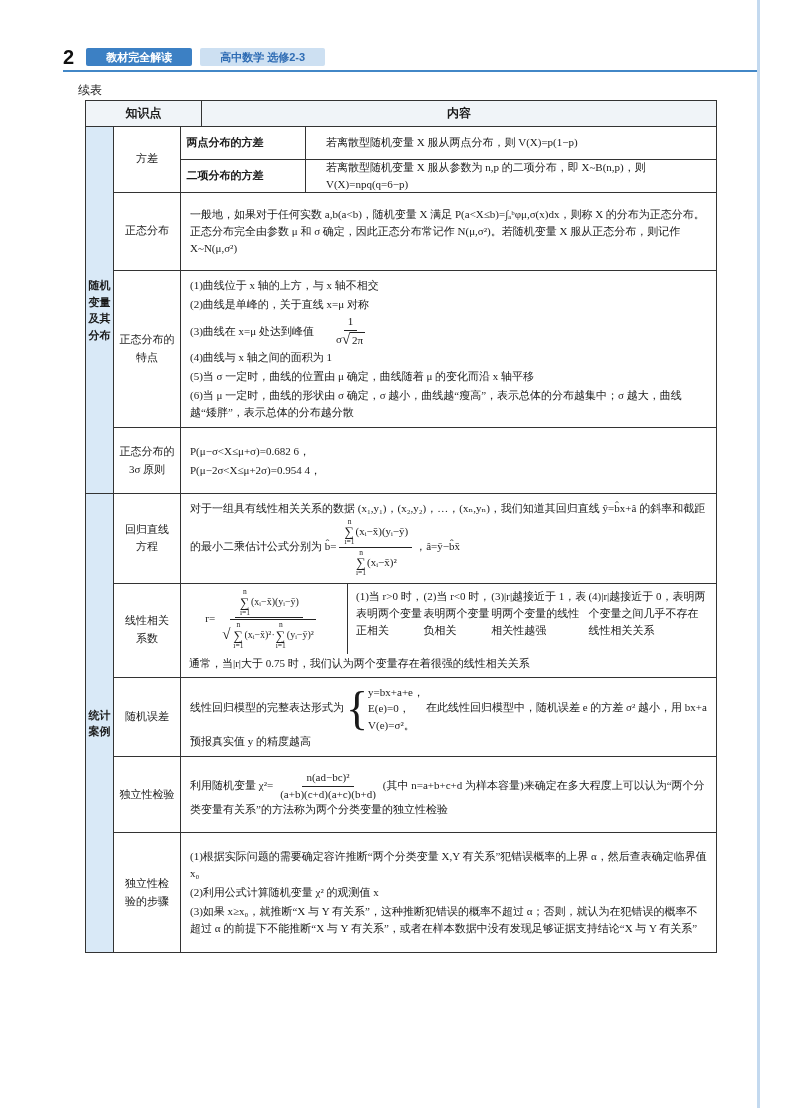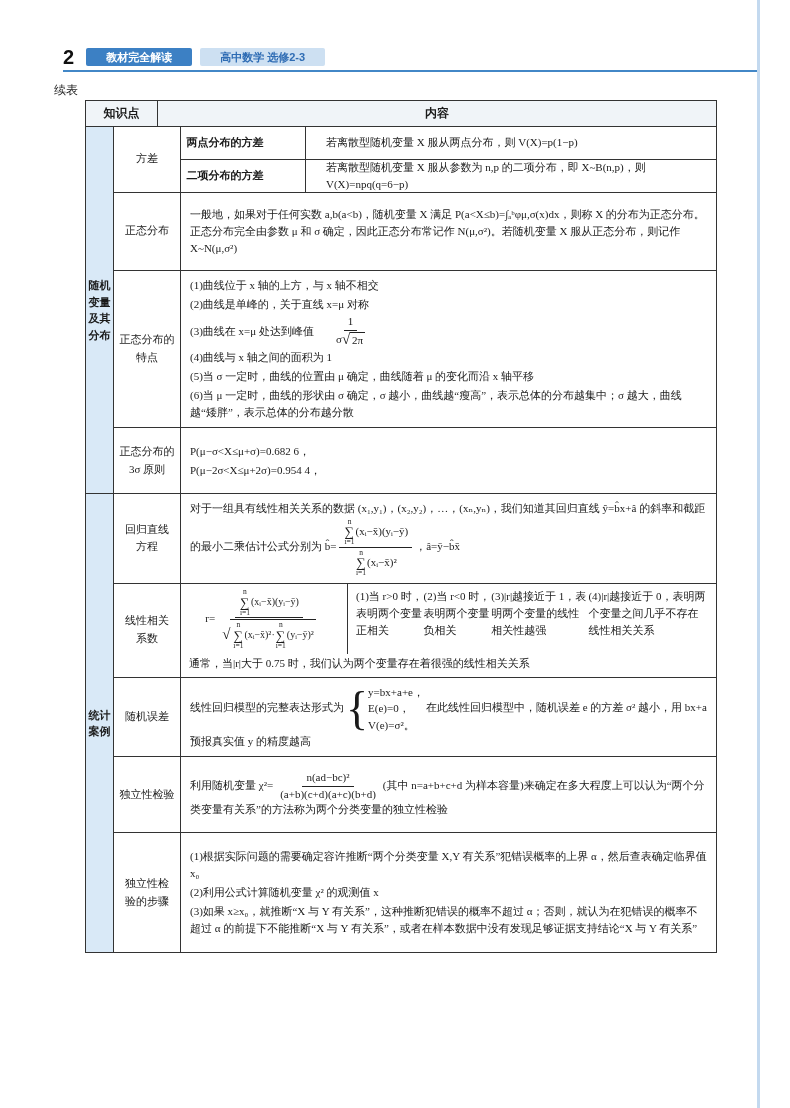--- a/index.html
+++ b/index.html
@@ -10,32 +10,32 @@
   
   .topbar{
     position:absolute;left:63px;top:44px;width:694px;height:26px;
     display:flex;align-items:center;gap:8px;border-bottom:2px solid #4287c7;
     font-family:"Liberation Sans","DejaVu Sans",sans-serif;
   }
   .pagenum{font-size:20px;font-weight:bold;color:#111;margin-right:4px;}
   .badge{font-size:11px;font-weight:bold;padding:2px 20px;border-radius:2px;line-height:1.3;}
   .badge-primary{background:#3c80c4;color:#fff;}
   .badge-secondary{background:#cde0f2;color:#2e6cb4;}
-  .continued{position:absolute;left:54px;top:82px;font-size:12px;color:#222;}
+  .continued{position:absolute;left:78px;top:82px;font-size:12px;color:#222;}
   .edge-strip{position:absolute;right:30px;top:0;width:3px;height:1108px;background:#c3d9ef;}
 
   
   .ktable{
     position:absolute;left:85px;top:100px;width:632px;
     border:1.5px solid #333;font-size:11px;line-height:1.55;box-sizing:border-box;
   }
   .ktable *{box-sizing:border-box;}
   .thead{display:flex;border-bottom:1px solid #333;background:#f0f4f8;font-weight:bold;}
   .th{padding:3px 4px;text-align:center;font-size:12px;}
-  .th-kp{width:72px;border-right:1px solid #333;}
+  .th-kp{width:116px;border-right:1px solid #333;}
   .th-ct{flex:1;}
   .band{display:flex;}
   .band + .band{border-top:1px solid #333;}
   .catcell{
     width:28px;background:#d9e9f7;border-right:1px solid #333;
     display:flex;align-items:center;justify-content:center;text-align:center;
     font-weight:bold;font-size:11px;line-height:1.5;white-space:pre-line;padding:4px 1px;
   }
   .bandrows{flex:1;display:flex;flex-direction:column;}
   .trow{display:flex;}

